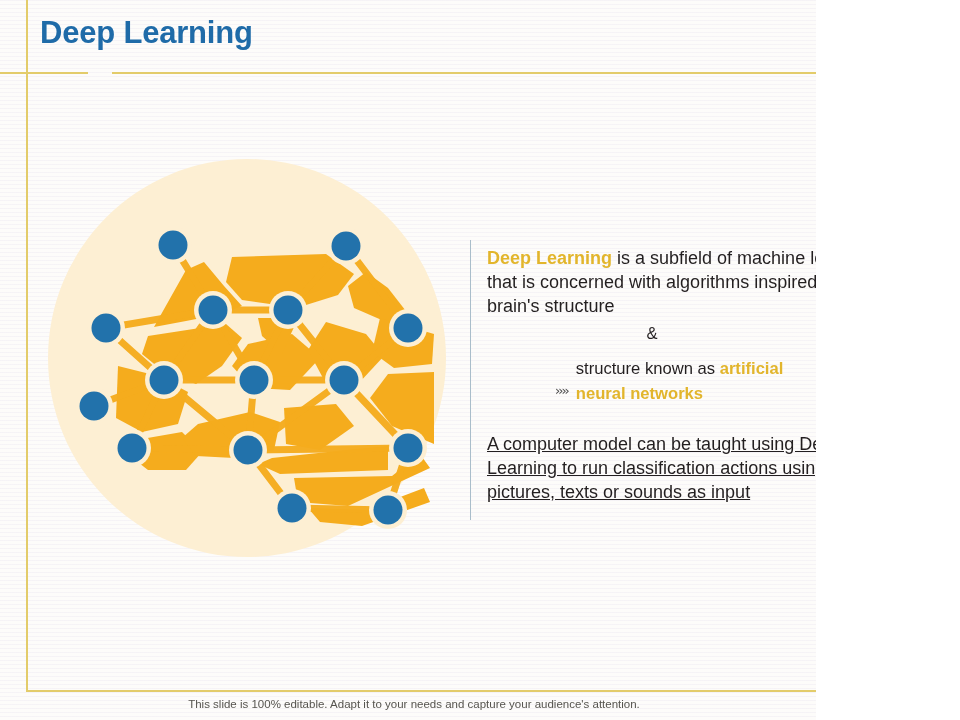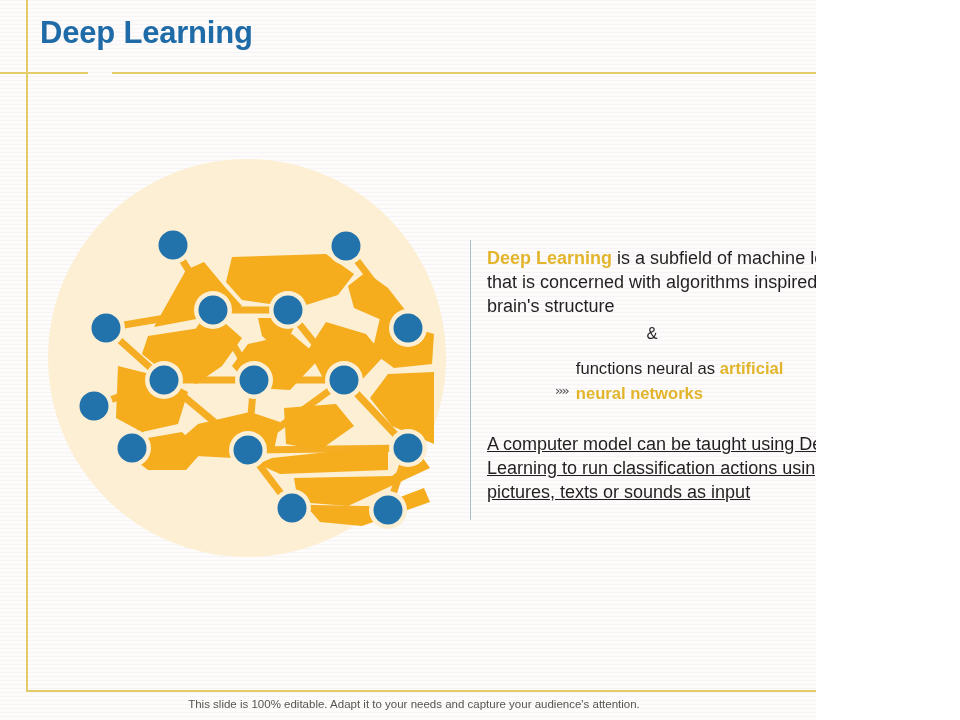--- a/index.html
+++ b/index.html
@@ -312,21 +312,21 @@
   <div id="content-divider"></div>
 
   <div id="content-column">
 
     <div class="para" id="intro-paragraph"><span class="accent">Deep Learning</span><span> is a subfield of machine learning that is concerned with algorithms inspired by the brain's structure</span></div>
 
     <div id="ampersand-row">&amp;</div>
 
     <div id="functions-row">
       <span id="chevrons-icon">››››</span>
-      <span id="functions-text"><span>functions neural as </span><span class="accent">artificial neural networks</span></span>
+      <span id="functions-text"><span>structure known as </span><span class="accent">artificial neural networks</span></span>
     </div>
 
     <div class="para" id="model-paragraph">A computer model can be taught using Deep Learning to run classification actions using pictures, texts or sounds as input</div>
   </div>
 
   <div id="footer-note">This slide is 100% editable. Adapt it to your needs and capture your audience's attention.</div>
 
 </div>
 
 </body></html>

